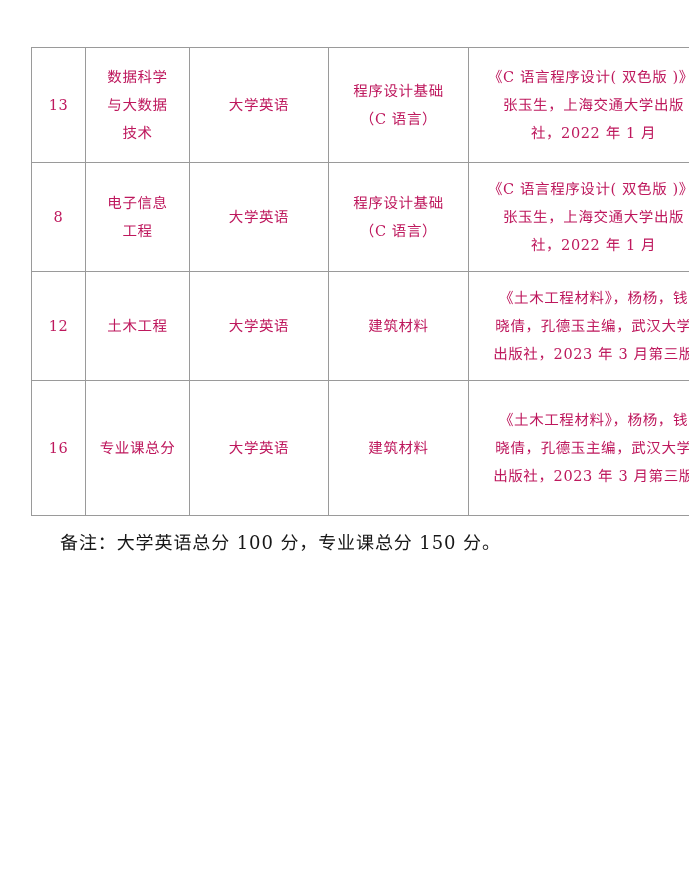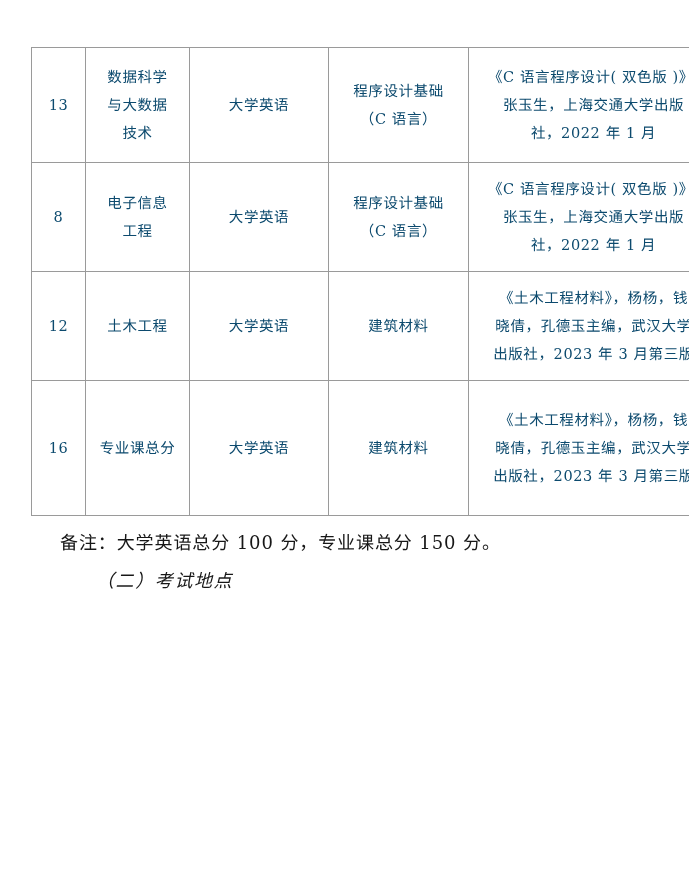--- a/index.html
+++ b/index.html
@@ -36,21 +36,21 @@
     table-layout: fixed;
   }
   .exam-table td {
     border: 1px solid #9a9a9a;
     padding: 4px 6px;
     vertical-align: middle;
     text-align: center;
     font-family: "DejaVu Serif", "Liberation Serif", serif;
     font-size: 14.5px;
     line-height: 1.95;
-    color: #0c4a6e;
+    color: #be185d;
     letter-spacing: 0.6px;
   }
   .col-no    { width: 41px;  }
   .col-major { width: 91px;  }
   .col-gen   { width: 126px; }
   .col-prof  { width: 127px; }
   .col-book  { width: 237px; }
 
   .cell-no {
     font-family: "DejaVu Serif", "Liberation Serif", serif;
@@ -176,16 +176,15 @@
           <span>晓倩，孔德玉主编，武汉大学</span>
           <span>出版社，2023 年 3 月第三版</span>
         </td>
       </tr>
 
     </tbody>
   </table>
 
   <div class="body-text">
     <p class="para indent-1">备注：大学英语总分 100 分，专业课总分 150 分。</p>
-    <p class="para indent-2 kai">（二）考试地点</p>
   </div>
 
 </div>
 
 </body></html>

